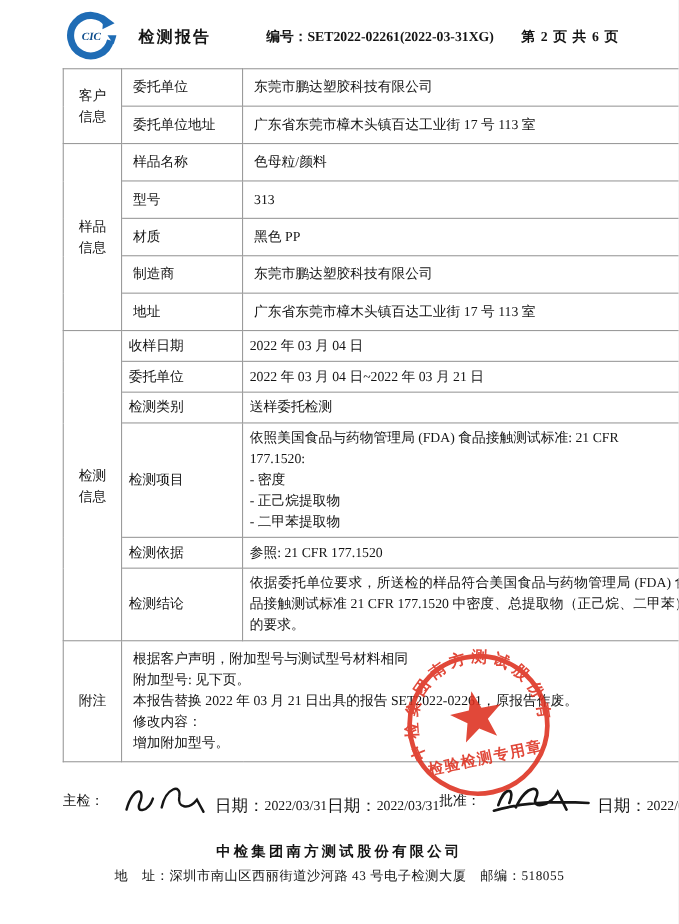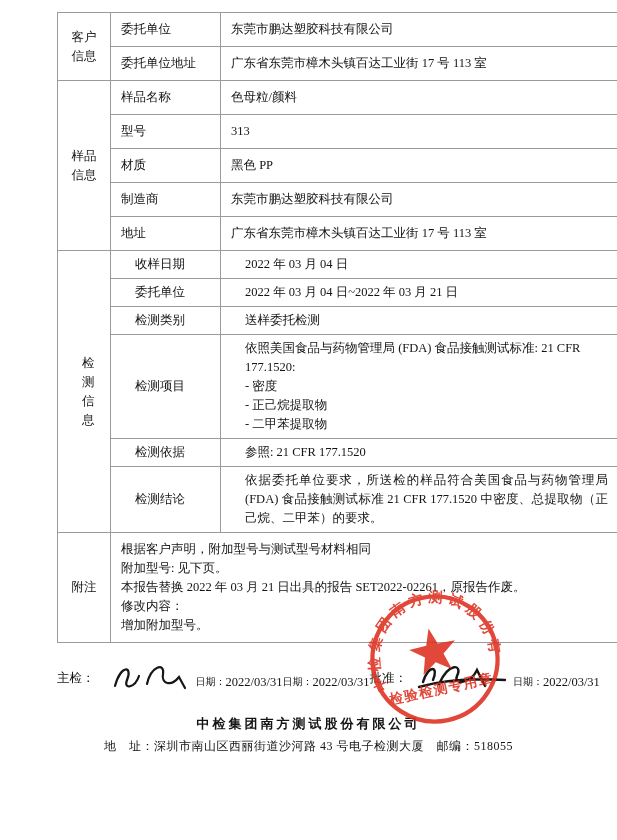--- a/index.html
+++ b/index.html
@@ -14,43 +14,54 @@
   .hdr .no{font-weight:bold;font-size:12.5px;margin-left:50px;white-space:nowrap;}
   .hdr .pg{font-weight:bold;font-size:12.5px;margin-left:auto;letter-spacing:1px;white-space:nowrap;}
   
   table.rep{border-collapse:collapse;table-layout:fixed;width:576px;margin:12px 0 0 57px;}
   table.rep td{border:1px solid #9b9b9b;font-size:12.5px;padding:7px 10px;vertical-align:middle;
     line-height:19px;word-break:break-word;}
   td.group{width:33px;text-align:center;white-space:pre-line;padding:4px 6px;line-height:26px;}
   td.lbl{width:90px;}
   td.val{white-space:pre-line;}
   td.just{text-align:justify;}
-  tr.thin td{padding:4px 24px;}
+  tr.thin td{padding:4px 6px;}
   td.note{white-space:pre-line;line-height:22px;padding:6px 10px;}
   
   .sig-block{display:flex;margin:12px 57px 0 57px;}
   .sig-col{flex:1;display:flex;flex-direction:row;}
   .sig-line{display:flex;align-items:center;height:46px;}
   .sig-line .role{font-size:12.5px;white-space:nowrap;}
   .sig-line svg{margin-left:6px;}
   .date-line{display:flex;align-items:center;margin-top:8px;}
-  .date-line .dl{font-size:10px;white-space:nowrap;}
+  .date-line .dl{font-size:15px;white-space:nowrap;}
   .date-line .dv{font-size:12.5px;flex:1;text-align:left;}
   
   .stamp{position:absolute;left:364px;top:588px;width:142px;height:142px;opacity:.88;pointer-events:none;}
   
   .footer{margin-top:14px;text-align:center;}
   .footer .co{font-weight:bold;font-size:13px;letter-spacing:3px;}
   .footer .ln{font-size:12px;margin-top:5px;letter-spacing:.5px;}
 </style>
 </head>
 <body>
 
 <div class="page">
 
+  <div class="hdr">
+    <svg width="46" height="46" viewBox="0 0 50 50">
+      <path d="M41 13 A 20 20 0 1 0 44 29" fill="none" stroke="#1f6cb5" stroke-width="7"></path>
+      <polygon points="37,4 48,12 36,18" fill="#1f6cb5"></polygon>
+      <polygon points="47,33 41,24 50,24" fill="#1f6cb5"></polygon>
+      <text x="25" y="29" text-anchor="middle" font-size="11" font-weight="bold" font-style="italic" fill="#0c4c8c" font-family="Liberation Serif, serif">CIC</text>
+    </svg>
+    <span class="title">检测报告</span>
+    <span class="no"><b>编号：</b><span>SET2022-02261(2022-03-31XG)</span></span>
+    <span class="pg">第 2 页 共 6 页</span>
+  </div>
 
   <table class="rep">
     <colgroup>
         <col style="width:53px">
         <col style="width:110px">
         <col>
       </colgroup>
 
     <tbody>
         <tr>

